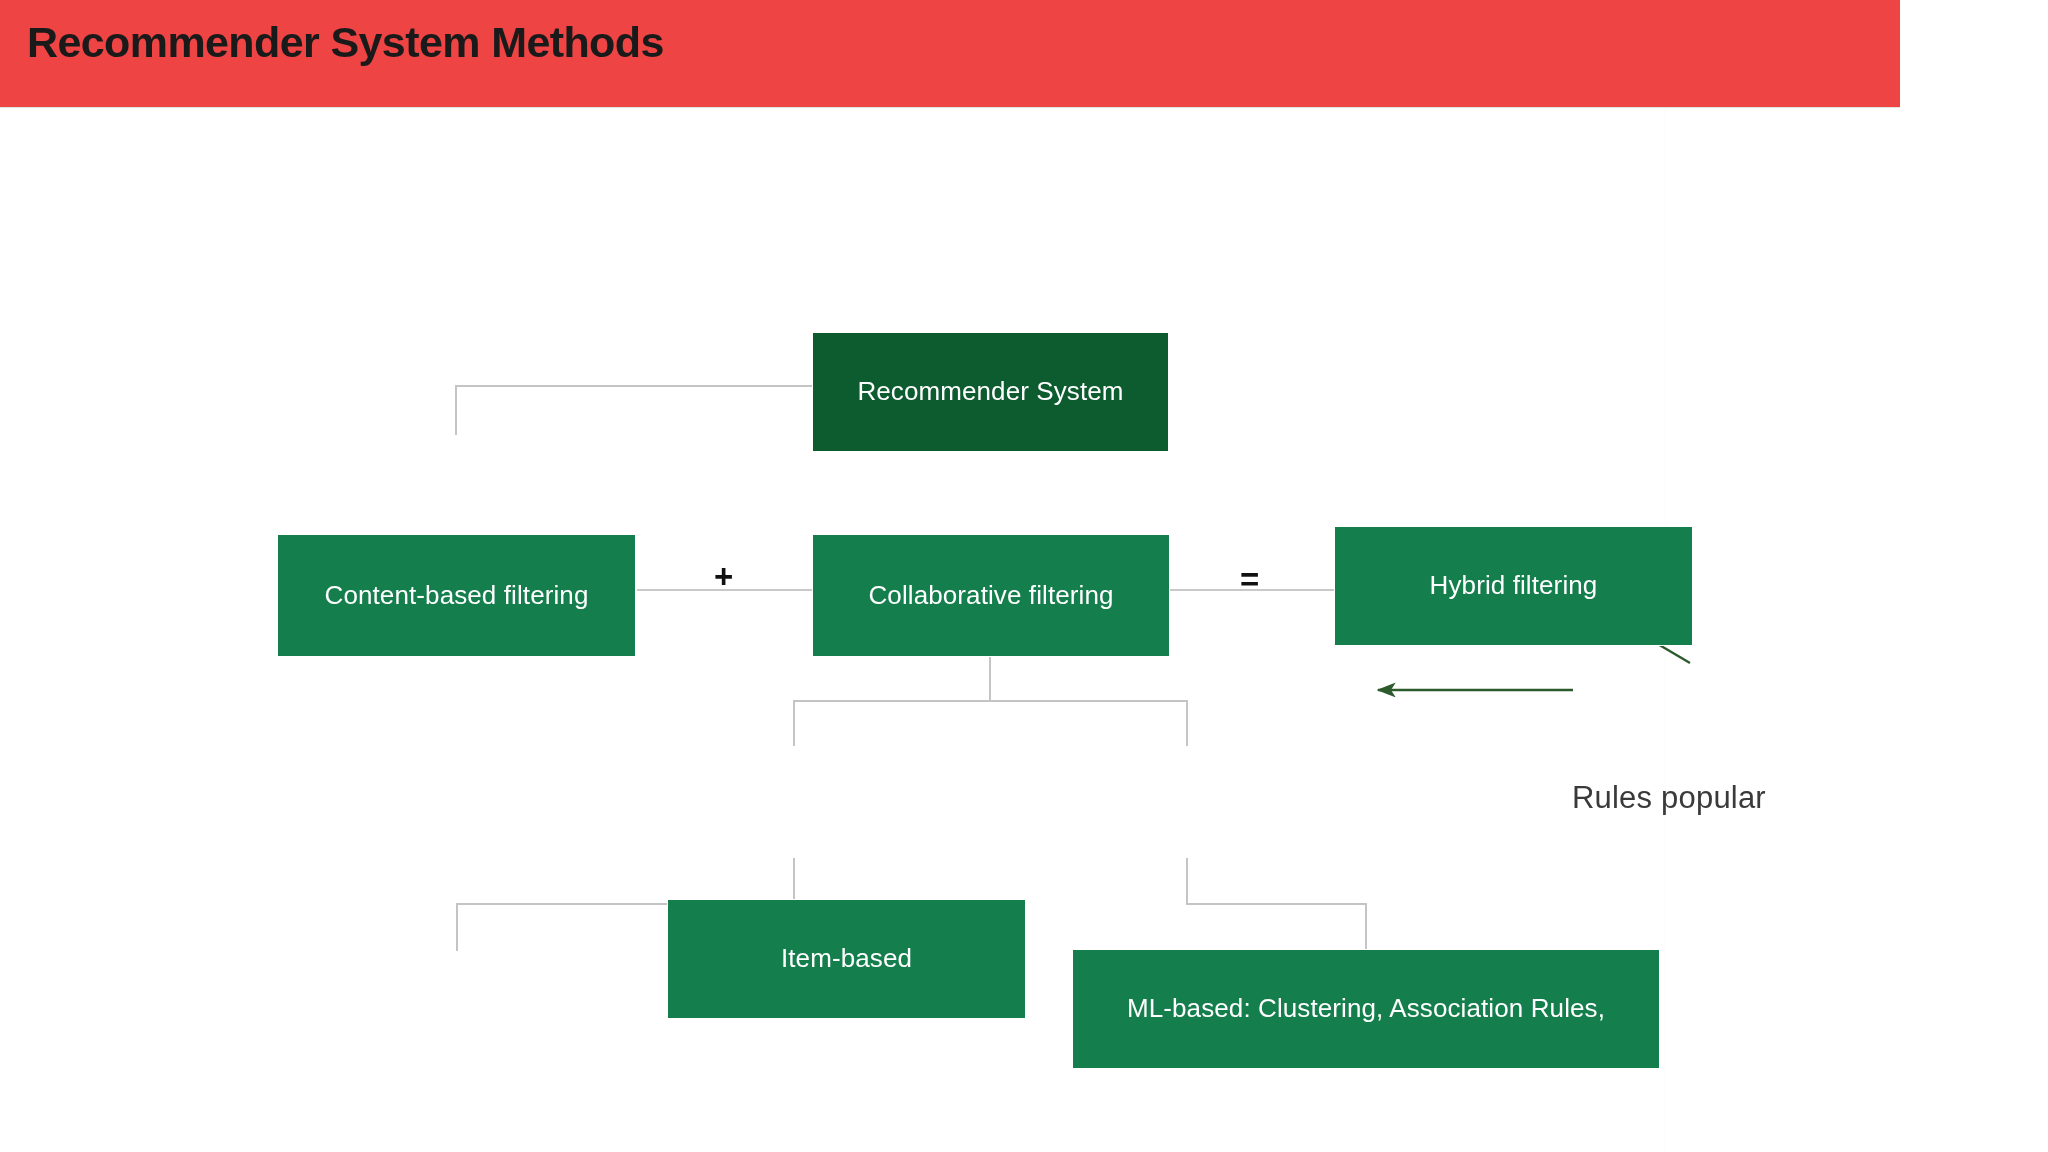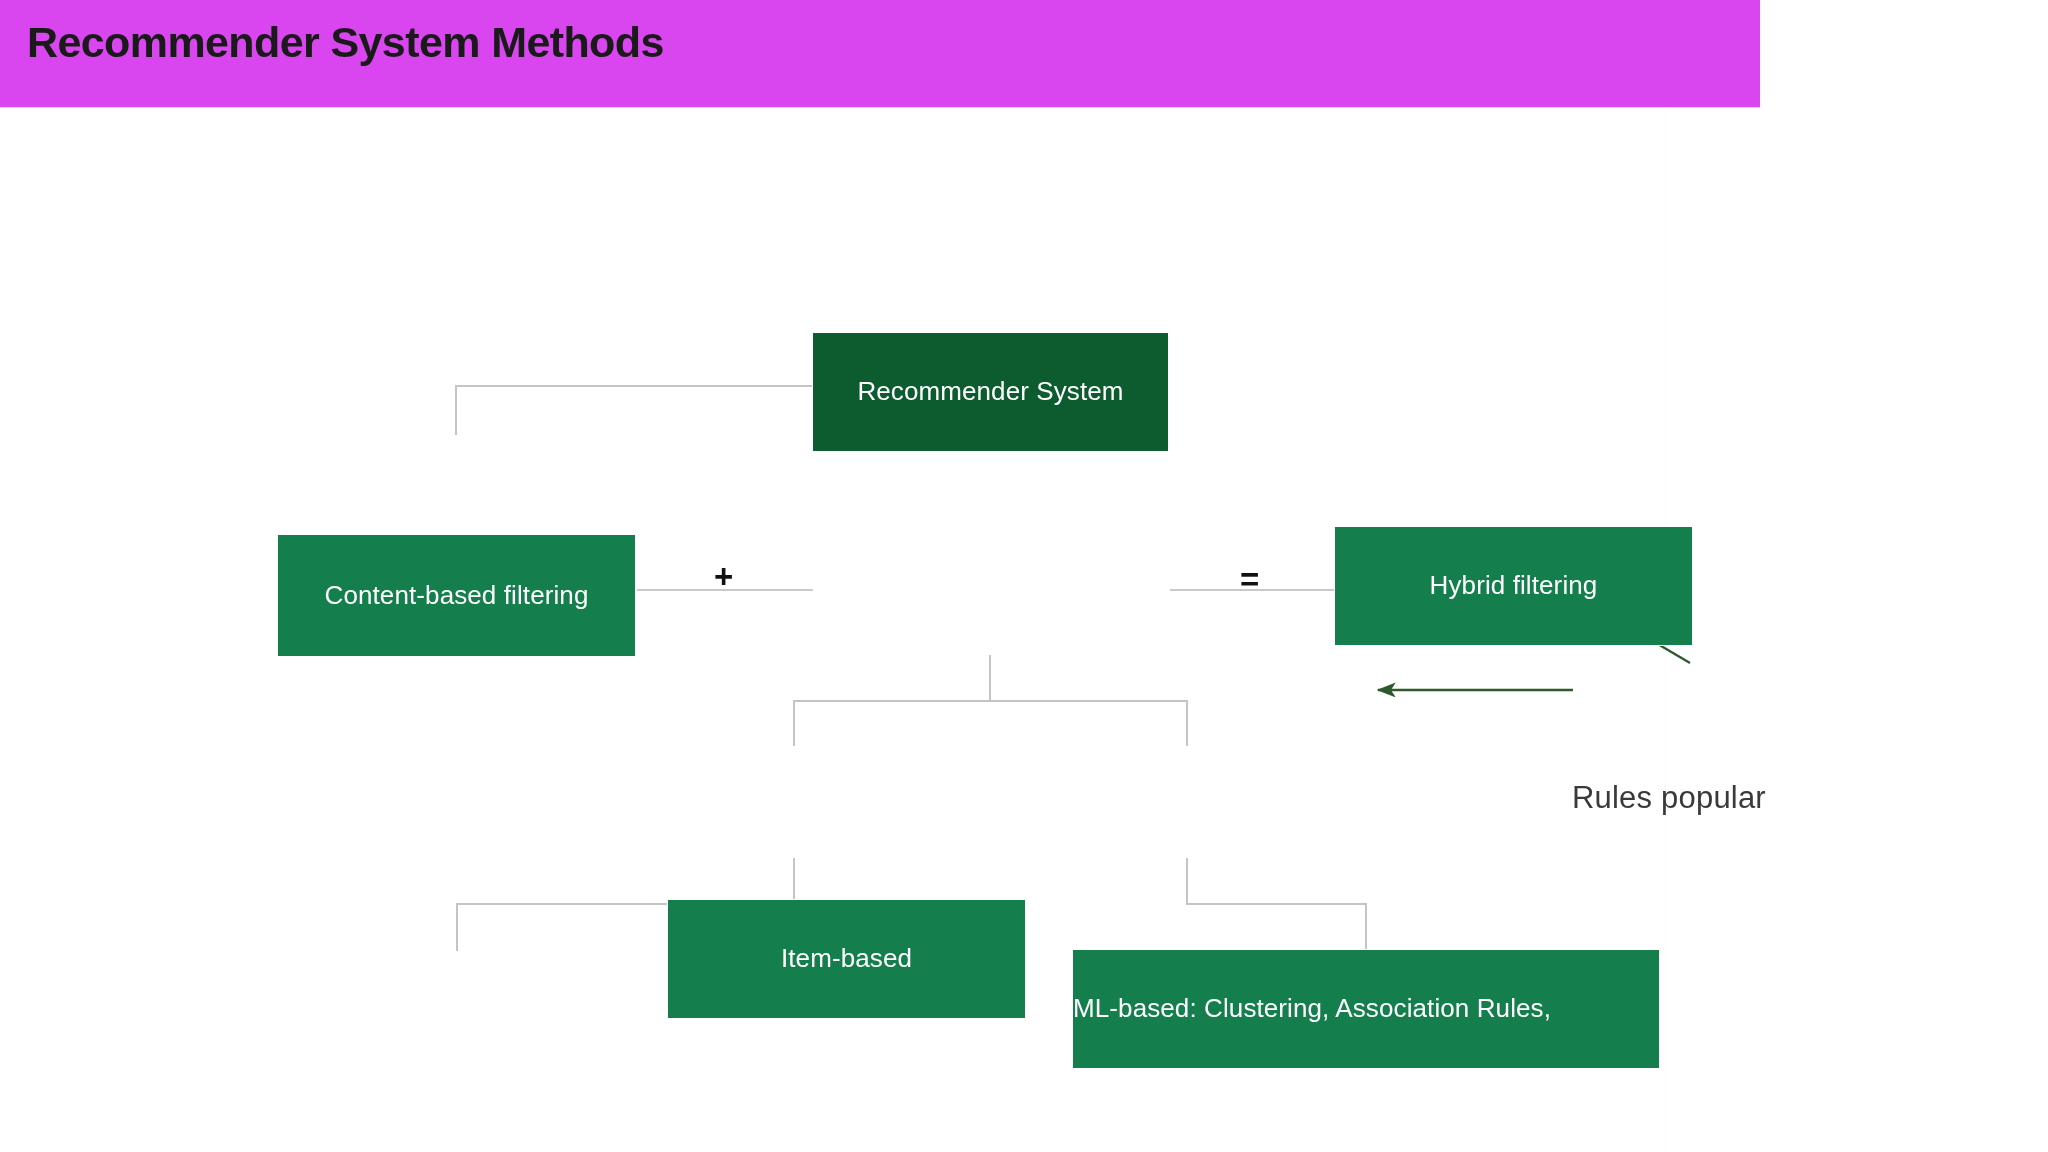--- a/index.html
+++ b/index.html
@@ -13,23 +13,23 @@
     font-family: "Liberation Sans", sans-serif;
     overflow: hidden;
     position: relative;
   }
 
   
   #header-bar {
     position: absolute;
     left: 0;
     top: 0;
-    width: 1760px;
+    width: 1900px;
     height: 108px;
-    background: #d946ef;
+    background: #ef4444;
     border-bottom: 1px solid #dfe3e2;
     box-sizing: border-box;
     text-decoration: underline;
   }
   #page-title {
     position: absolute;
     left: 27px;
     top: 18px;
     font-size: 43px;
     font-weight: bold;
@@ -149,29 +149,30 @@
   <div class="conn v" style="left:845px; top:795px; height:48px;"></div>
 
   <div class="conn v" style="left:1186px;top:750px; height:46px;"></div>
   <div class="conn h" style="left:1186px;top:795px; width:181px;"></div>
   <div class="conn v" style="left:1365px;top:795px; height:48px;"></div>
 
   <div class="node root" style="left:812px; top:224px; width:357px; height:120px;">Recommender System</div>
 
   <div class="node" style="left:277px; top:426px; width:359px; height:123px;">Content-based filtering</div>
 
+  <div class="node" style="left:812px; top:426px; width:358px; height:123px;">Collaborative filtering</div>
 
   <div class="node" style="left:1334px; top:418px; width:359px; height:120px;">Hybrid filtering</div>
 
 
 
 
   <div class="node" style="left:667px; top:791px; width:359px; height:120px;text-align:right;">Item-based</div>
 
-  <div class="node" style="left:1072px; top:841px; width:588px; height:120px; flex-direction:row;justify-content:space-between;">
+  <div class="node" style="left:1072px; top:841px; width:588px; height:120px; flex-direction:row;">
     <span>ML-based: Clustering, Association Rules,</span>
   </div>
 
   <svg class="anno-svg" style="left:0px; top:0px; width:2048px; height:1044px;" viewBox="0 0 2048 1044">
     <defs>
       <marker id="arrowhead-a" markerWidth="9" markerHeight="9" refX="7.4" refY="3.1" orient="auto" markerUnits="strokeWidth">
         <path d="M0,0 L8,3.1 L0,6.2 L2,3.1 z" fill="#2d5a2d"></path>
       </marker>
       <marker id="arrowhead-b" markerWidth="9" markerHeight="9" refX="7.4" refY="3.1" orient="auto" markerUnits="strokeWidth">
         <path d="M0,0 L8,3.1 L0,6.2 L2,3.1 z" fill="#2d5a2d"></path>

